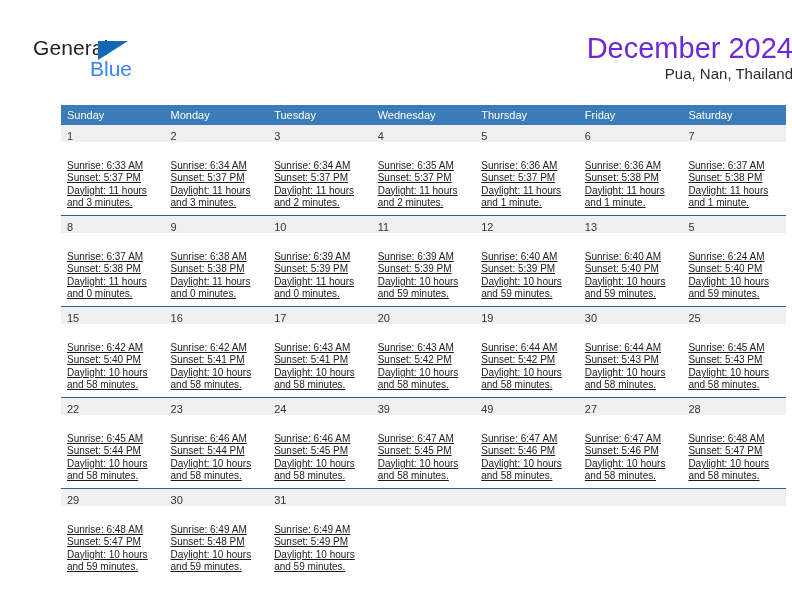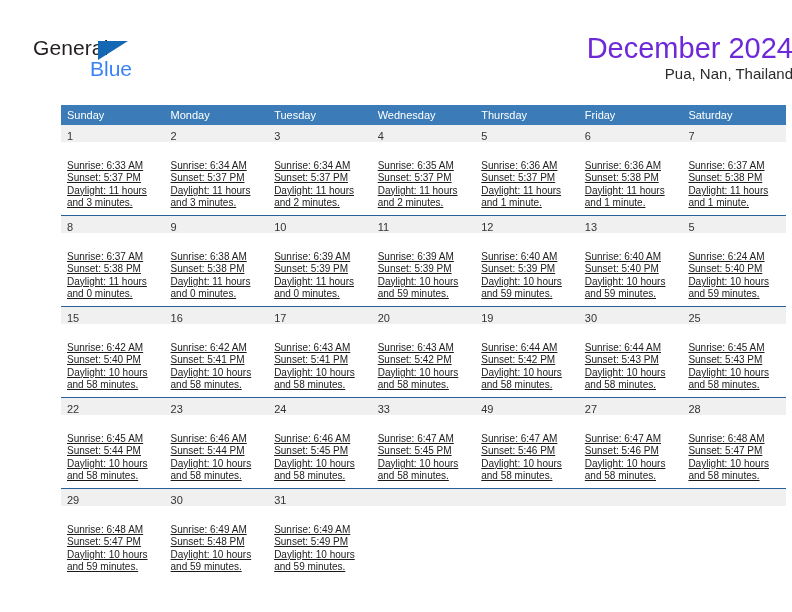--- a/index.html
+++ b/index.html
@@ -460,21 +460,21 @@
               <div class="cell-body">
                 <div>Sunrise: 6:46 AM</div>
                 <div>Sunset: 5:45 PM</div>
                 <div>Daylight: 10 hours</div>
                 <div>and 58 minutes.</div>
               </div>
             </div>
           </td>
           <td>
             <div class="cell-inner">
-              <div class="daynum-band"><span class="daynum">33</span></div>
+              <div class="daynum-band"><span class="daynum">39</span></div>
               <div class="cell-body">
                 <div>Sunrise: 6:47 AM</div>
                 <div>Sunset: 5:45 PM</div>
                 <div>Daylight: 10 hours</div>
                 <div>and 58 minutes.</div>
               </div>
             </div>
           </td>
           <td>
             <div class="cell-inner">

